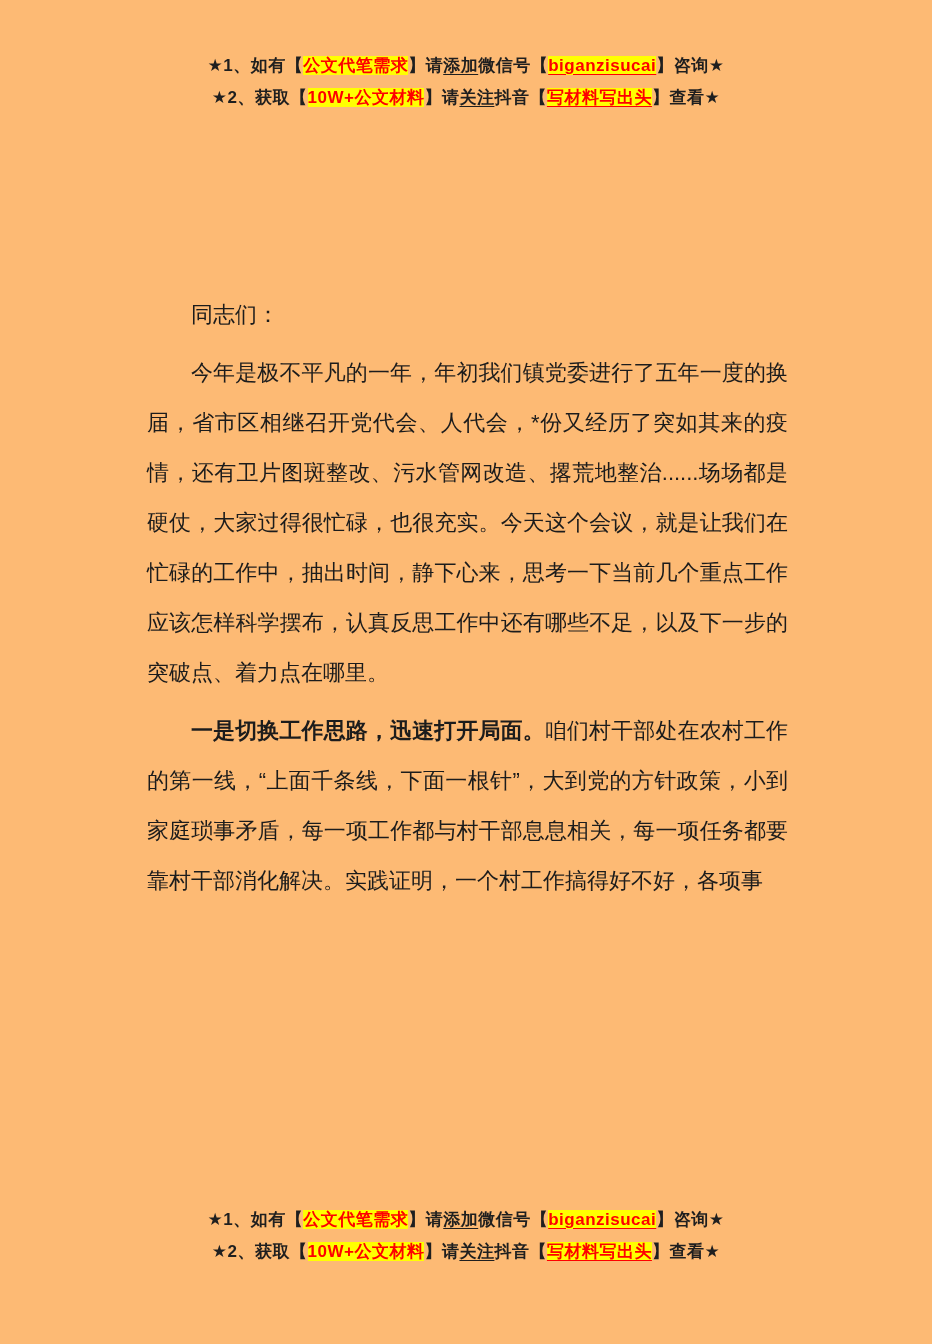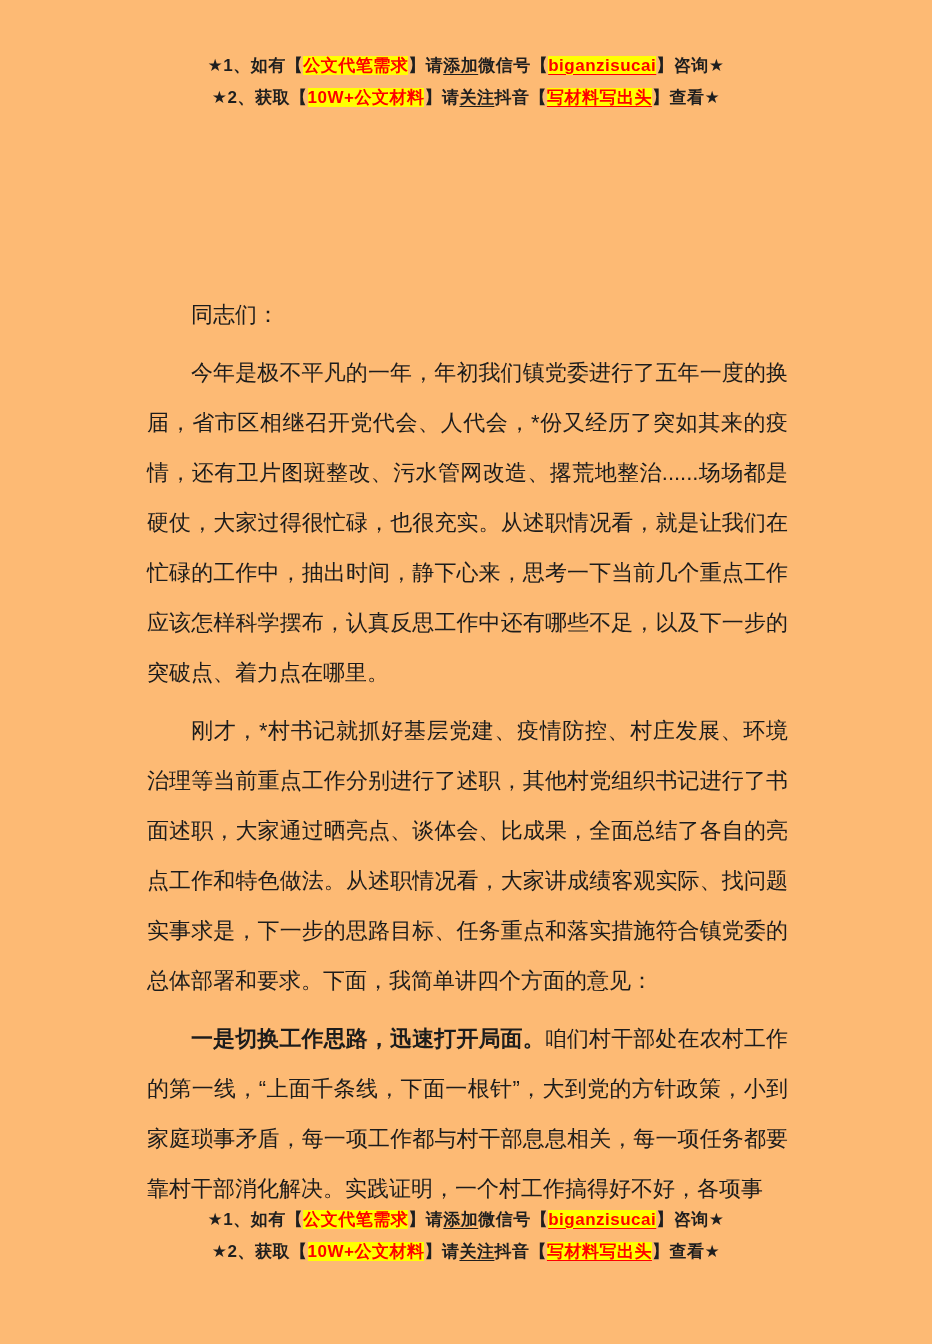--- a/index.html
+++ b/index.html
@@ -82,22 +82,21 @@
 <div class="page">
 
   <div class="promo promo-header">
     <div><span>★1、如有【</span><span class="hl">公文代笔需求</span><span>】请</span><span class="ul-black">添加</span><span>微信号【</span><span class="hl-ul">biganzisucai</span><span>】咨询★</span></div>
     <div><span>★2、获取【</span><span class="hl">10W+公文材料</span><span>】请</span><span class="ul-black">关注</span><span>抖音【</span><span class="hl-ul">写材料写出头</span><span>】查看★</span></div>
   </div>
 
 
   <div class="doc-body">
     <p>同志们：</p>
-    <p>今年是极不平凡的一年，年初我们镇党委进行了五年一度的换届，省市区相继召开党代会、人代会，*份又经历了突如其来的疫情，还有卫片图斑整改、污水管网改造、撂荒地整治......场场都是硬仗，大家过得很忙碌，也很充实。从述职情况看，就是让我们在忙碌的工作中，抽出时间，静下心来，思考一下当前几个重点工作应该怎样科学摆布，认真反思工作中还有哪些不足，以及下一步的突破点、着力点在哪里。</p>
-    <p>刚才，*村书记就抓好基层党建、疫情防控、村庄发展、环境治理等当前重点工作分别进行了述职，其他村党组织书记进行了书面述职，大家通过晒亮点、谈体会、比成果，全面总结了各自的亮点工作和特色做法。从述职情况看，大家讲成绩客观实际、找问题实事求是，下一步的思路目标、任务重点和落实措施符合镇党委的总体部署和要求。下面，我简单讲四个方面的意见：</p>
+    <p>今年是极不平凡的一年，年初我们镇党委进行了五年一度的换届，省市区相继召开党代会、人代会，*份又经历了突如其来的疫情，还有卫片图斑整改、污水管网改造、撂荒地整治......场场都是硬仗，大家过得很忙碌，也很充实。今天这个会议，就是让我们在忙碌的工作中，抽出时间，静下心来，思考一下当前几个重点工作应该怎样科学摆布，认真反思工作中还有哪些不足，以及下一步的突破点、着力点在哪里。</p>
     <p><b>一是切换工作思路，迅速打开局面。</b><span>咱们村干部处在农村工作的第一线，“上面千条线，下面一根针”，大到党的方针政策，小到家庭琐事矛盾，每一项工作都与村干部息息相关，每一项任务都要靠村干部消化解决。实践证明，一个村工作搞得好不好，各项事</span></p>
   </div>
 
   <div class="promo promo-footer">
     <div><span>★1、如有【</span><span class="hl">公文代笔需求</span><span>】请</span><span class="ul-black">添加</span><span>微信号【</span><span class="hl-ul">biganzisucai</span><span>】咨询★</span></div>
     <div><span>★2、获取【</span><span class="hl">10W+公文材料</span><span>】请</span><span class="ul-black">关注</span><span>抖音【</span><span class="hl-ul">写材料写出头</span><span>】查看★</span></div>
   </div>
 
 </div>
 

